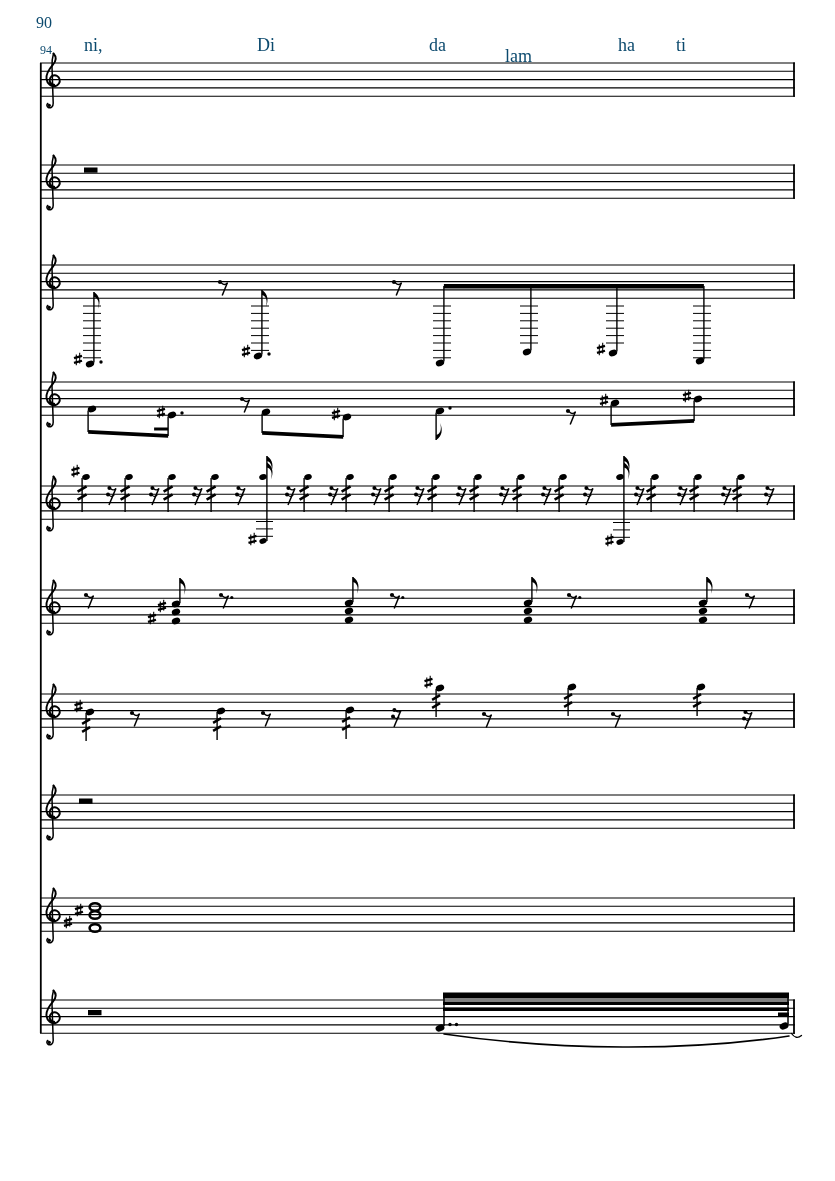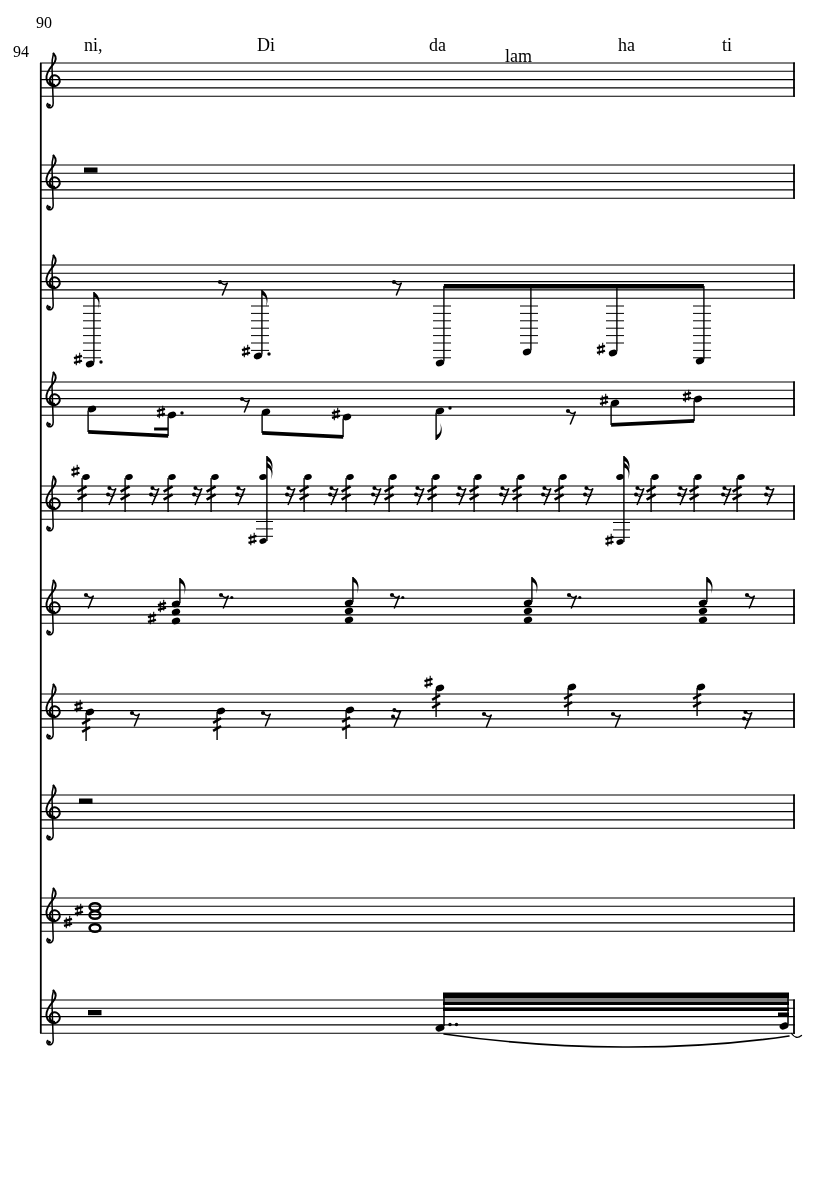--- a/index.html
+++ b/index.html
@@ -1,36 +1,36 @@
 <!DOCTYPE html>
 <html><head>
 <meta charset="utf-8">
 <style>
   html,body{margin:0;padding:0;background:#fff;}
   .page{position:relative;width:835px;height:1181px;background:#fff;overflow:hidden;
-        font-family:"Liberation Serif","DejaVu Serif",serif;color:#000000;}
+        font-family:"Liberation Serif","DejaVu Serif",serif;color:#0c4a6e;}
   #score-svg{position:absolute;left:0;top:0;}
   .mnum-top{position:absolute;left:36px;top:14px;font-size:16px;}
-  .mnum-start{position:absolute;left:13px;top:43px;font-size:16px;}
+  .mnum-start{position:absolute;left:40px;top:43px;font-size:12px;}
   #lyrics-layer{position:absolute;left:0;top:0;width:100%;height:100%;pointer-events:none;}
   .lyric{position:absolute;font-size:18px;line-height:1;white-space:nowrap;}
 </style>
 </head>
 <body>
 
 <div class="page">
   <span class="mnum-top">90</span>
   <span class="mnum-start">94</span>
   <div id="lyrics-layer">
       <span class="lyric" style="left: 84px; top: 36px;">ni,</span>
       <span class="lyric" style="left: 257px; top: 36px;">Di</span>
       <span class="lyric" style="left: 429px; top: 36px; text-align: center;">da</span>
       <span class="lyric" style="left: 505px; top: 47px;">lam</span>
       <span class="lyric" style="left: 590px; top: 36px; margin-left: 28px;">ha</span>
-      <span class="lyric" style="left: 676px; top: 36px; margin-left: 46px;">ti</span>
+      <span class="lyric" style="left: 676px; top: 36px;">ti</span>
     </div>
   <svg id="score-svg" xmlns="http://www.w3.org/2000/svg" width="835" height="1181" viewBox="0 0 835 1181">
       <g>
         <line x1="40.8" y1="63" x2="40.8" y2="1033" stroke="#000000" stroke-width="1.8"></line>
         <g>
           <g>
             <line x1="40" y1="63" x2="795" y2="63" stroke="#000000" stroke-width="1.1"></line>
             <line x1="40" y1="71.3" x2="795" y2="71.3" stroke="#000000" stroke-width="1.1"></line>
             <line x1="40" y1="79.6" x2="795" y2="79.6" stroke="#000000" stroke-width="1.1"></line>
             <line x1="40" y1="87.9" x2="795" y2="87.9" stroke="#000000" stroke-width="1.1"></line>

